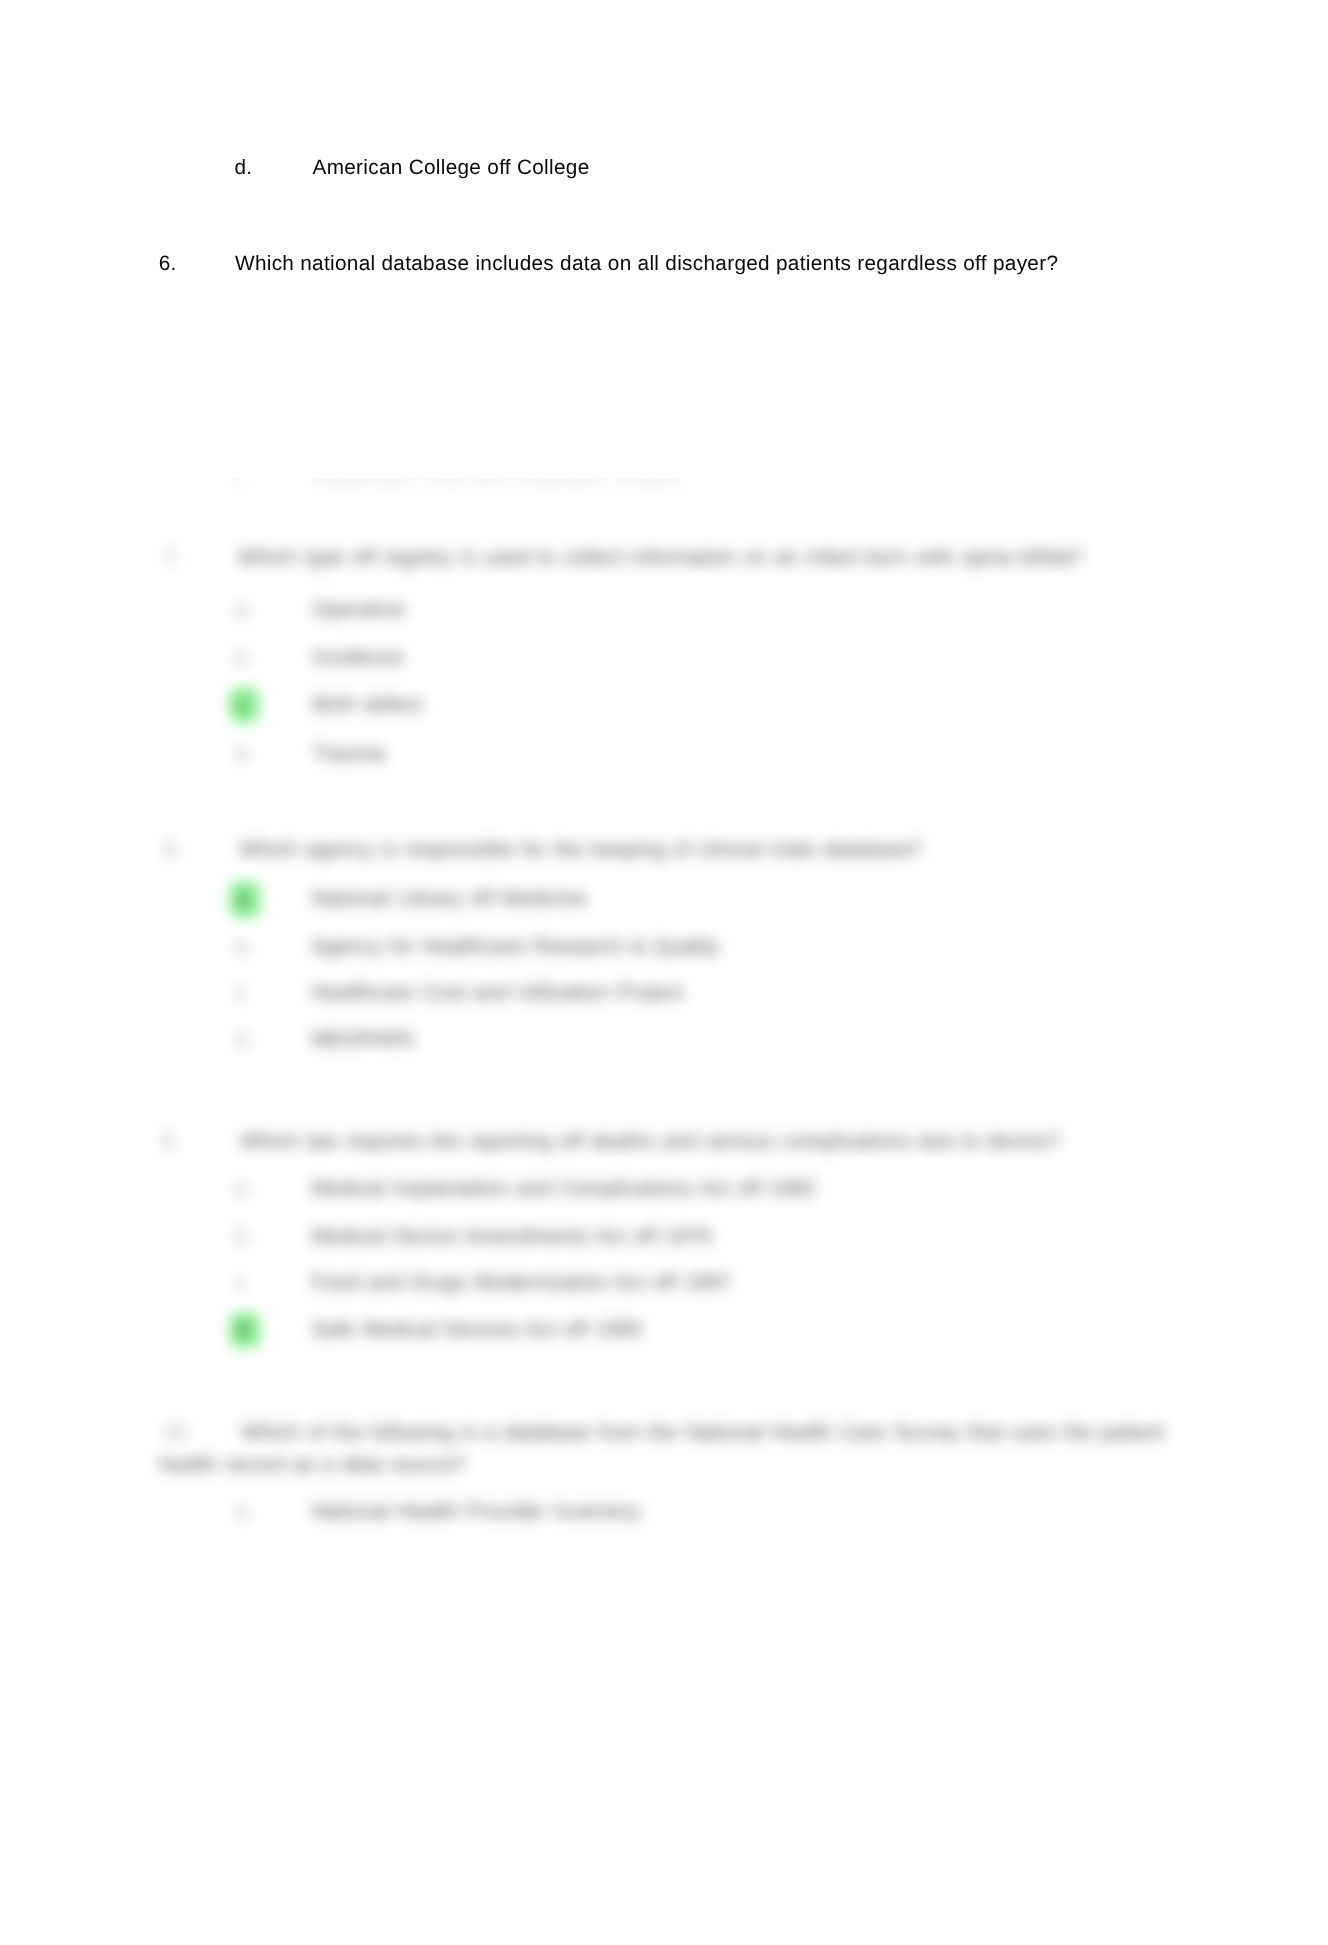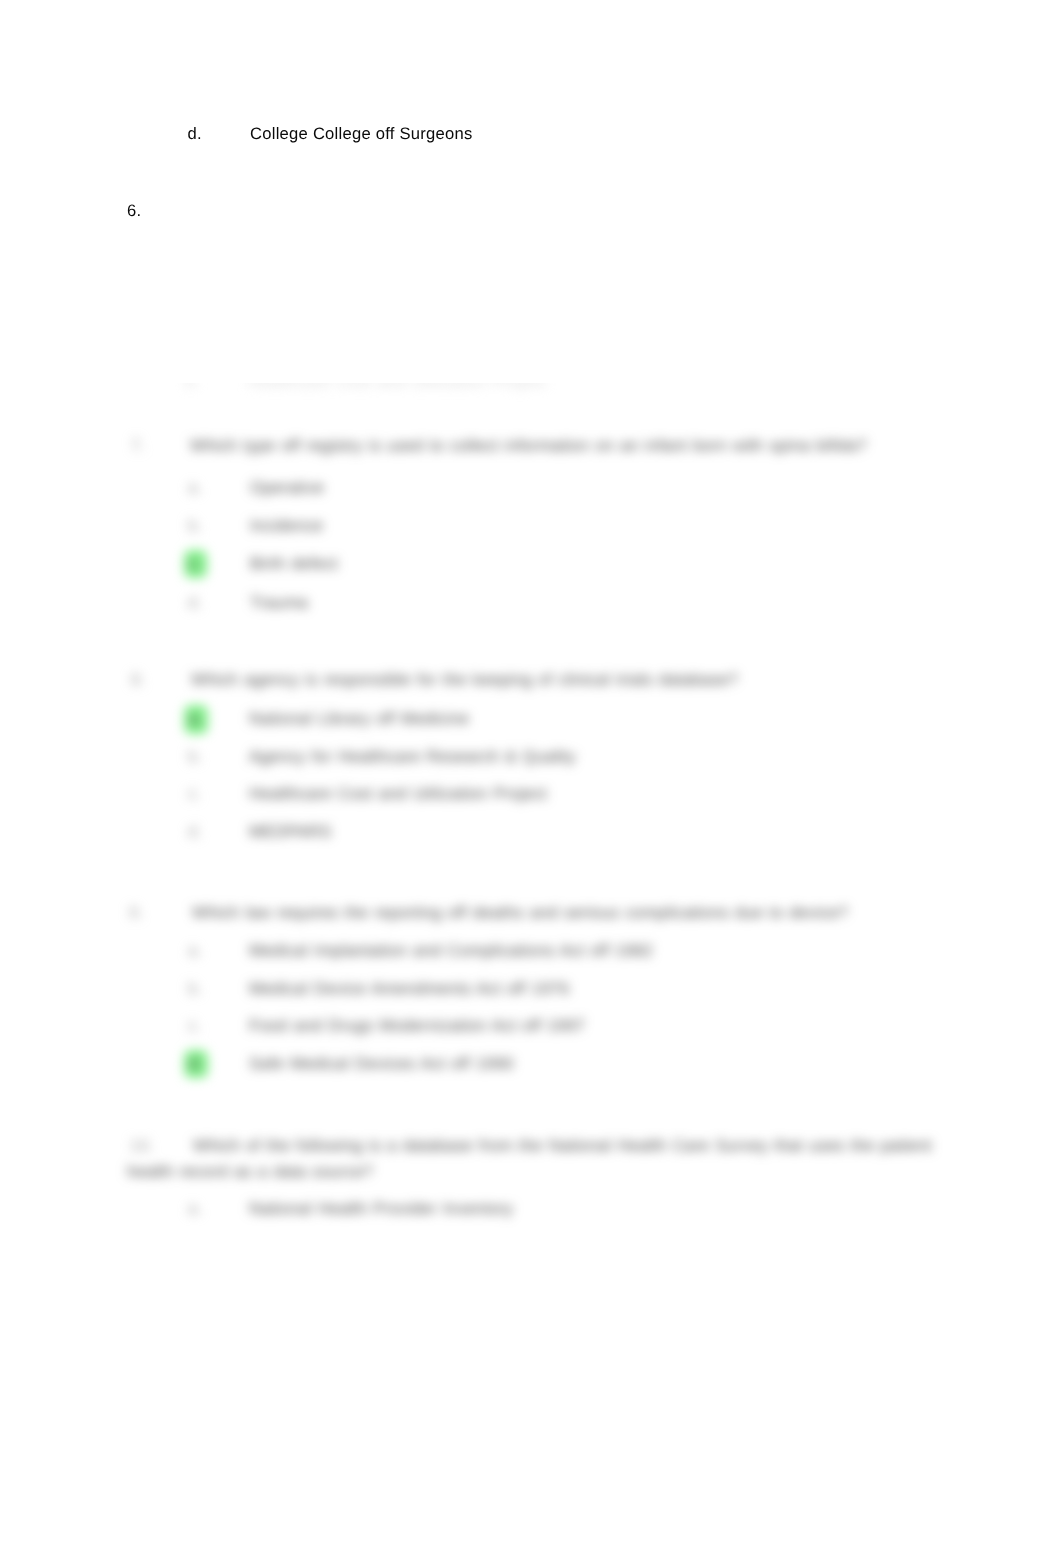--- a/index.html
+++ b/index.html
@@ -27,23 +27,24 @@
   .clipinner{position:absolute;left:0;top:-383px;width:1062px;height:1556px;
              filter:blur(5.5px);}
   .hl{background:#84f08c;padding:6px 5px;margin:-6px -4px;border-radius:7px;}
 </style>
 </head>
 <body>
 
 <div class="page">
 
   <div class="num" style="left:187.5px;top:125.5px">d.</div>
-  <div class="row" style="left:250px;top:125.5px">College College off Surgeons</div>
+  <div class="row" style="left:250px;top:125.5px">American College off College</div>
 
   <div class="num" style="left:127px;top:202.5px">6.</div>
+  <div class="row" style="left:188px;top:202.5px">Which national database includes data on all discharged patients regardless off payer?</div>
 
   <div class="clipbox">
     <div class="clipinner">
       <div class="bl faint" style="left:185px;top:374px">d.</div>
       <div class="bl faint" style="left:248px;top:374px">Healthcare Cost and Utilization Project</div>
     </div>
   </div>
 
   <div id="blurlayer">
 

